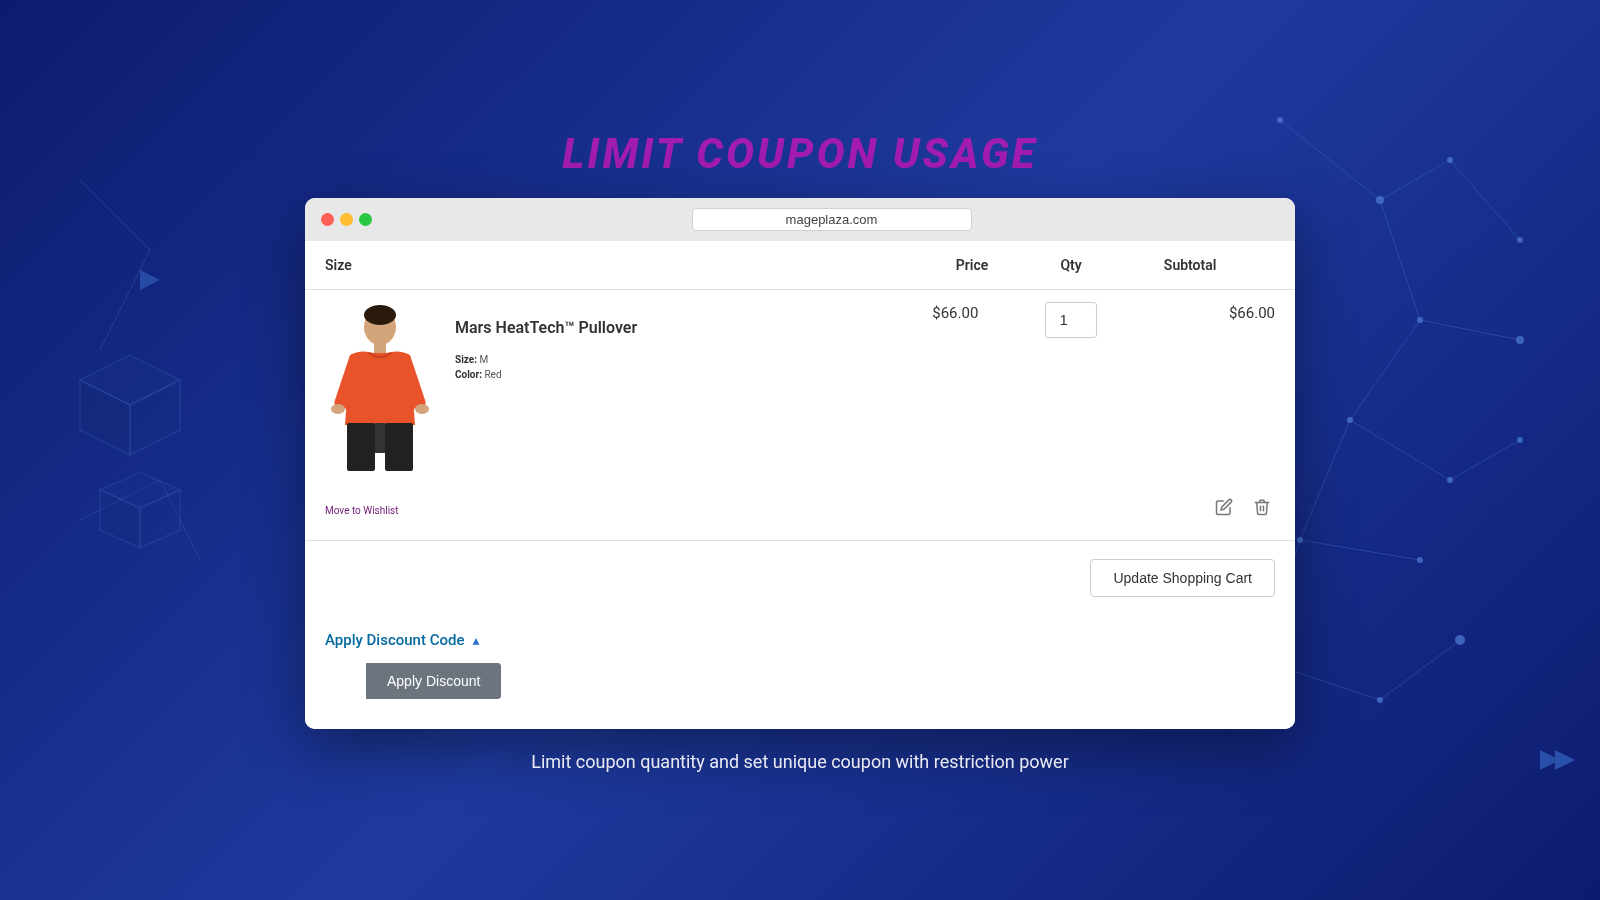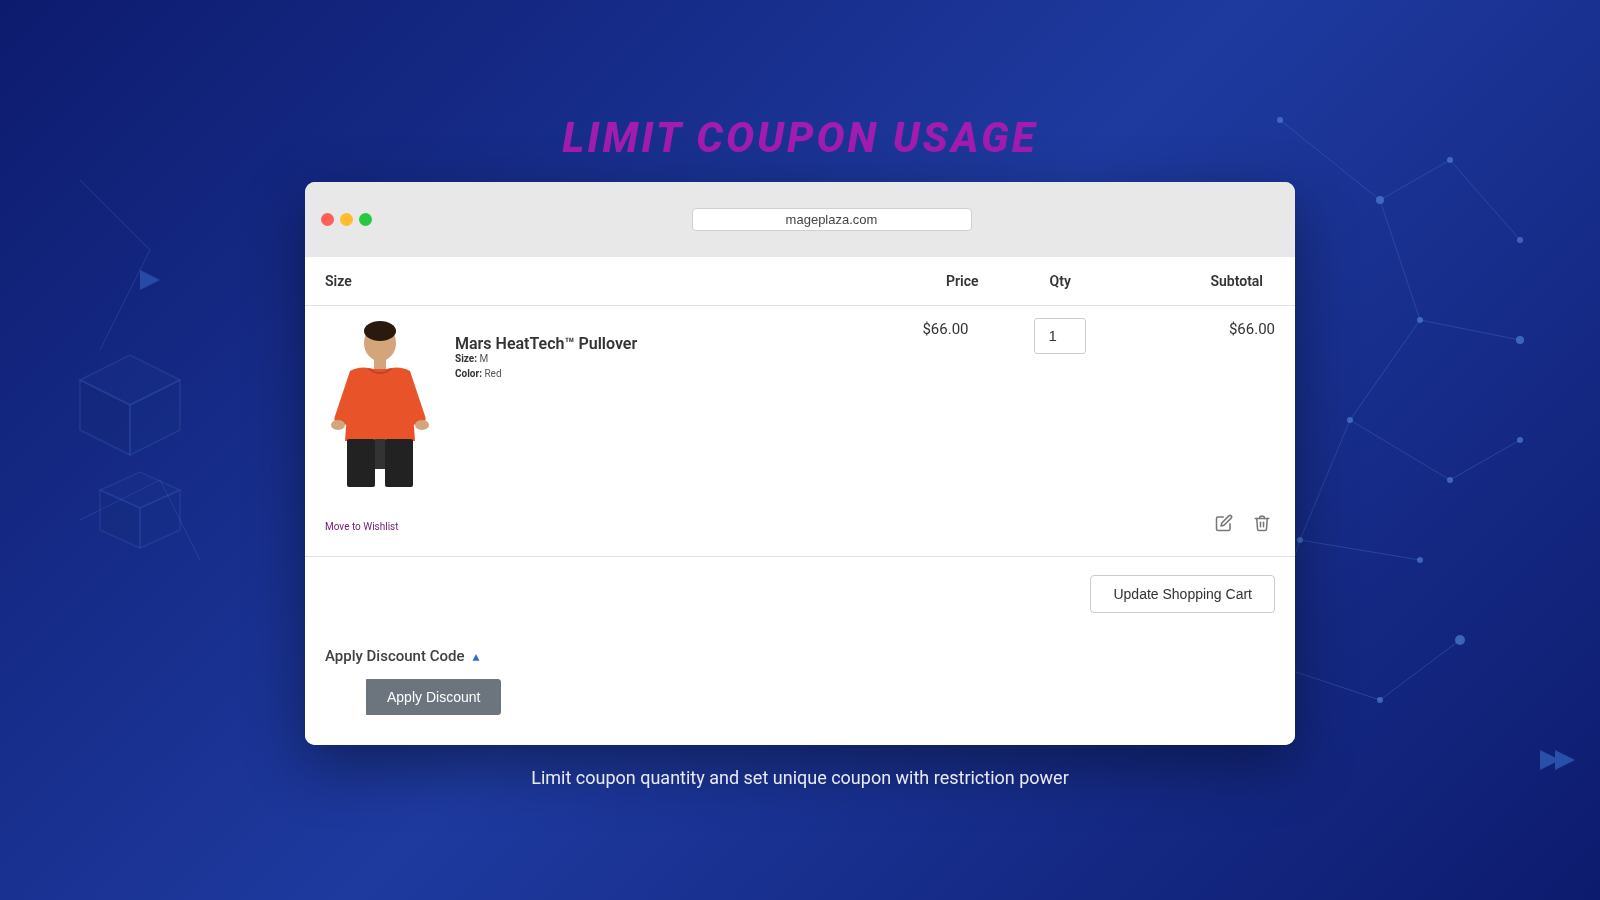--- a/index.html
+++ b/index.html
@@ -38,21 +38,21 @@
       border-radius: 10px;
       overflow: hidden;
       box-shadow: 0 20px 60px rgba(0,0,0,0.4);
       z-index: 10;
       position: relative;
     }
 
     
     .browser-chrome {
       background: #e8e8e8;
-      padding: 26px 16px;
+      padding: 10px 16px;
       display: flex;
       align-items: center;
       gap: 12px;
     }
 
     .traffic-lights {
       display: flex;
       gap: 6px;
     }
 
@@ -107,22 +107,22 @@
       text-align: left;
     }
 
     .cart-header th.col-price,
     .cart-header th.col-qty,
     .cart-header th.col-subtotal {
       text-align: center;
     }
 
     .cart-header th.col-subtotal {
-      text-align: right;
-      padding-right: 32px;
+      text-align: left;
+      padding-right: 23px;
     }
 
     .cart-header th.col-price {
       text-align: right;
     }
 
     .cart-item-row td {
       padding: 20px 20px;
       vertical-align: top;
     }
@@ -144,21 +144,21 @@
 
     
     .product-details {
       padding-top: 8px;
     }
 
     .product-name {
       font-size: 16px;
       font-weight: 600;
       color: #333;
-      margin-bottom: 0;
+      margin-bottom: 17px;
     }
 
     .product-attr {
       font-size: 10px;
       color: #333;
       margin-bottom: 4px;
     }
 
     .product-attr span {
       font-weight: normal;
@@ -249,21 +249,21 @@
 
     .discount-toggle {
       display: flex;
       align-items: center;
       gap: 8px;
       margin-bottom: 14px;
       cursor: pointer;
     }
 
     .discount-toggle-text {
-      color: #404040;
+      color: #0369a1;
       font-size: 15px;
       font-weight: 500;
     }
 
     .chevron-up {
       color: #2e6fcc;
       font-size: 14px;
     }
 
     .discount-form {

